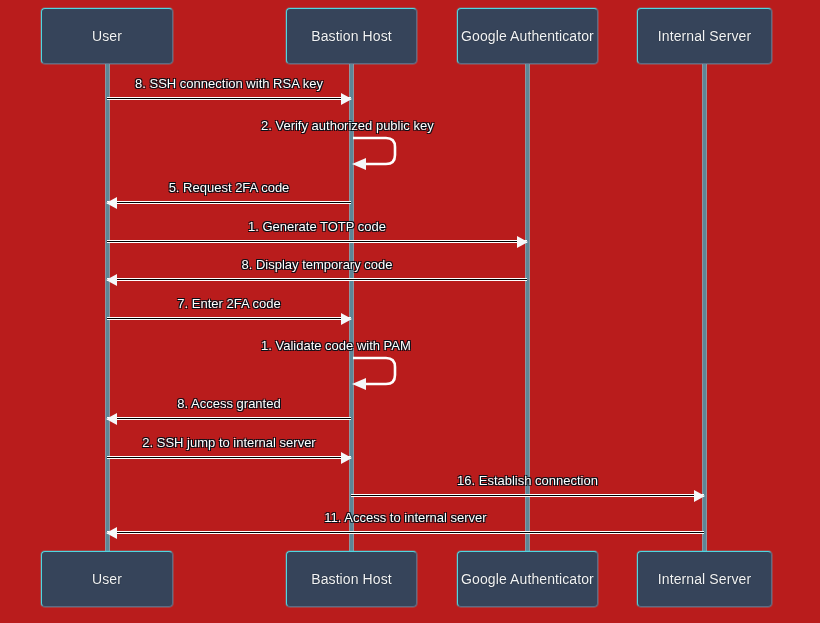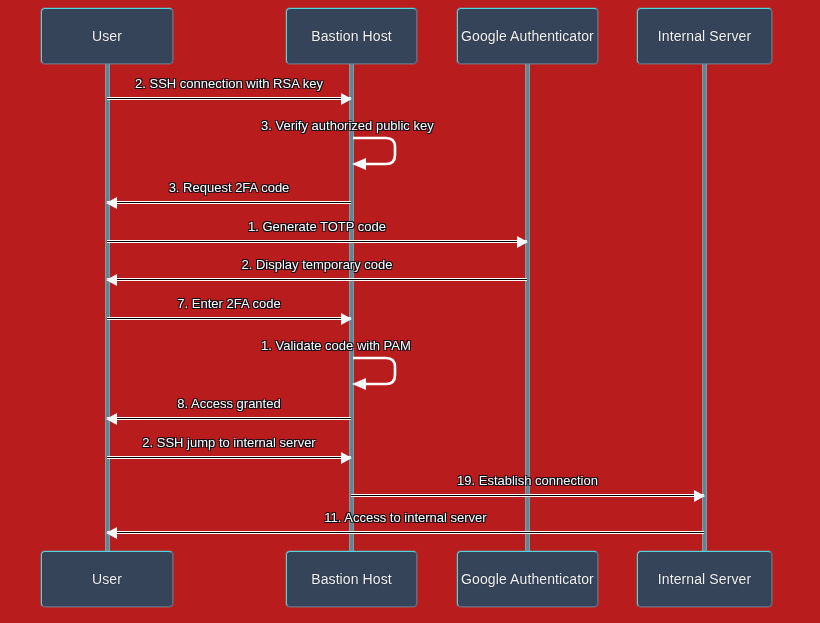--- a/index.html
+++ b/index.html
@@ -146,43 +146,43 @@
       <div class="lifeline" style="left: 105px; top: 64px; height: 487px;"></div>
       <div class="lifeline" style="left: 349px; top: 64px; height: 487px;"></div>
       <div class="lifeline" style="left: 525px; top: 64px; height: 487px;"></div>
       <div class="lifeline" style="left: 702px; top: 64px; height: 487px;"></div>
     </div>
 
   <div id="messages">
       <div class="msg right" style="left: 107px; top: 97px; width: 244px;">
         <div class="line" style="width: 100%;"></div>
         <div class="head"></div>
-        <div class="mlabel">2. SSH connection with RSA key</div>
+        <div class="mlabel">8. SSH connection with RSA key</div>
       </div>
       <div class="selfmsg" style="left: 351px; top: 136px;">
         <svg width="60" height="42" viewBox="0 0 60 42">
           <path d="M 2 2 H 35 Q 44 2 44 11 V 19 Q 44 28 35 28 H 14" fill="none" stroke="#ffffff" stroke-width="2.6"></path>
           <polygon points="1,28 15,22 15,34" fill="#f5f8fa"></polygon>
         </svg>
-        <div class="mlabel" style="left: -90px;">3. Verify authorized public key</div>
+        <div class="mlabel" style="left: -90px;">2. Verify authorized public key</div>
       </div>
       <div class="msg left" style="left: 107px; top: 201px; width: 244px;">
         <div class="line" style="width: 100%;"></div>
         <div class="head"></div>
-        <div class="mlabel">3. Request 2FA code</div>
+        <div class="mlabel">5. Request 2FA code</div>
       </div>
       <div class="msg right" style="left: 107px; top: 240px; width: 420px;">
         <div class="line" style="width: 100%;"></div>
         <div class="head"></div>
         <div class="mlabel">1. Generate TOTP code</div>
       </div>
       <div class="msg left" style="left: 107px; top: 278px; width: 420px;">
         <div class="line" style="width: 100%;"></div>
         <div class="head"></div>
-        <div class="mlabel">2. Display temporary code</div>
+        <div class="mlabel">8. Display temporary code</div>
       </div>
       <div class="msg right" style="left: 107px; top: 317px; width: 244px;">
         <div class="line" style="width: 100%;"></div>
         <div class="head"></div>
         <div class="mlabel">7. Enter 2FA code</div>
       </div>
       <div class="selfmsg" style="left: 351px; top: 356px;">
         <svg width="60" height="42" viewBox="0 0 60 42">
           <path d="M 2 2 H 35 Q 44 2 44 11 V 19 Q 44 28 35 28 H 14" fill="none" stroke="#ffffff" stroke-width="2.6"></path>
           <polygon points="1,28 15,22 15,34" fill="#f5f8fa"></polygon>
@@ -195,21 +195,21 @@
         <div class="mlabel">8. Access granted</div>
       </div>
       <div class="msg right" style="left: 107px; top: 456px; width: 244px;">
         <div class="line" style="width: 100%;"></div>
         <div class="head"></div>
         <div class="mlabel">2. SSH jump to internal server</div>
       </div>
       <div class="msg right" style="left: 351px; top: 494px; width: 353px;">
         <div class="line" style="width: 100%;"></div>
         <div class="head"></div>
-        <div class="mlabel">19. Establish connection</div>
+        <div class="mlabel">16. Establish connection</div>
       </div>
       <div class="msg left" style="left: 107px; top: 531px; width: 597px;">
         <div class="line" style="width: 100%;"></div>
         <div class="head"></div>
         <div class="mlabel">11. Access to internal server</div>
       </div>
     </div>
 
   <div id="bottom-boxes">
       <div class="participant" style="left: 41px; top: 551px; width: 132px; height: 56px;">

